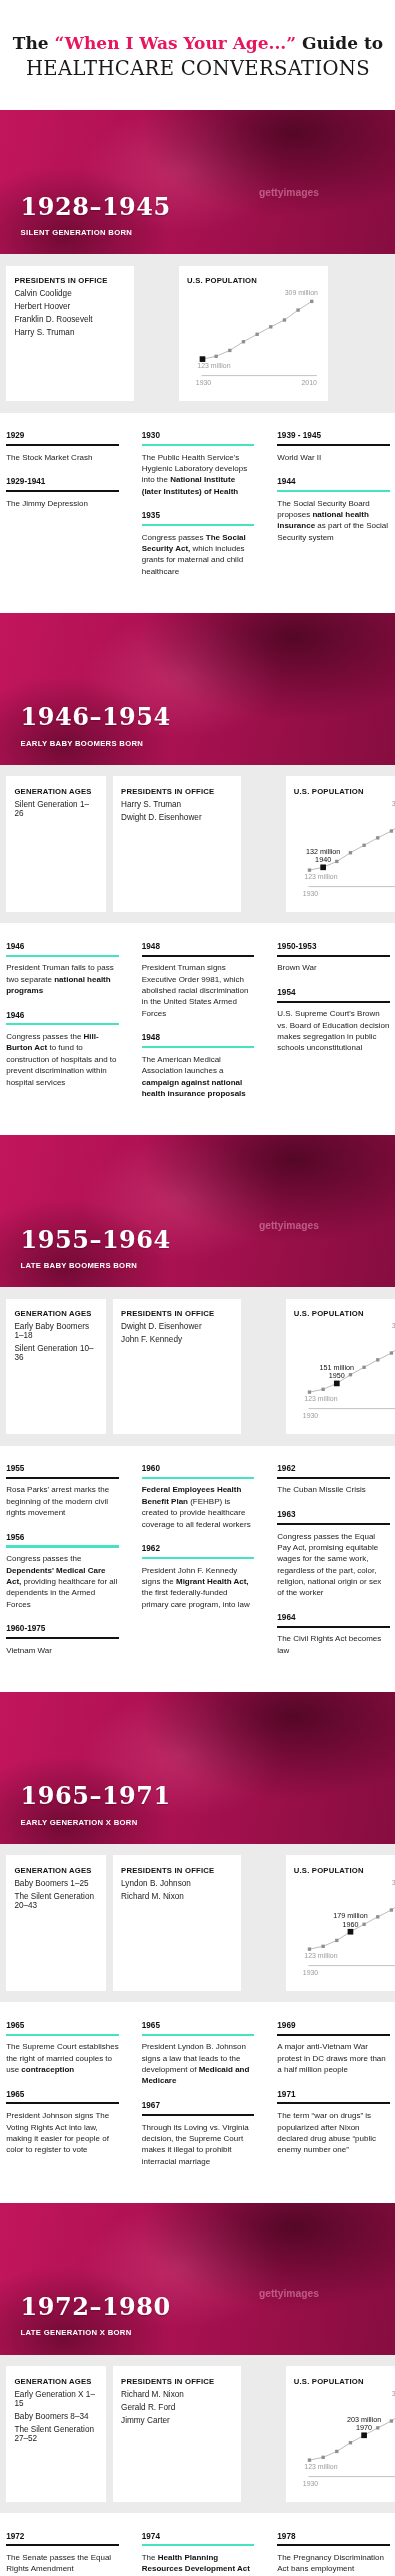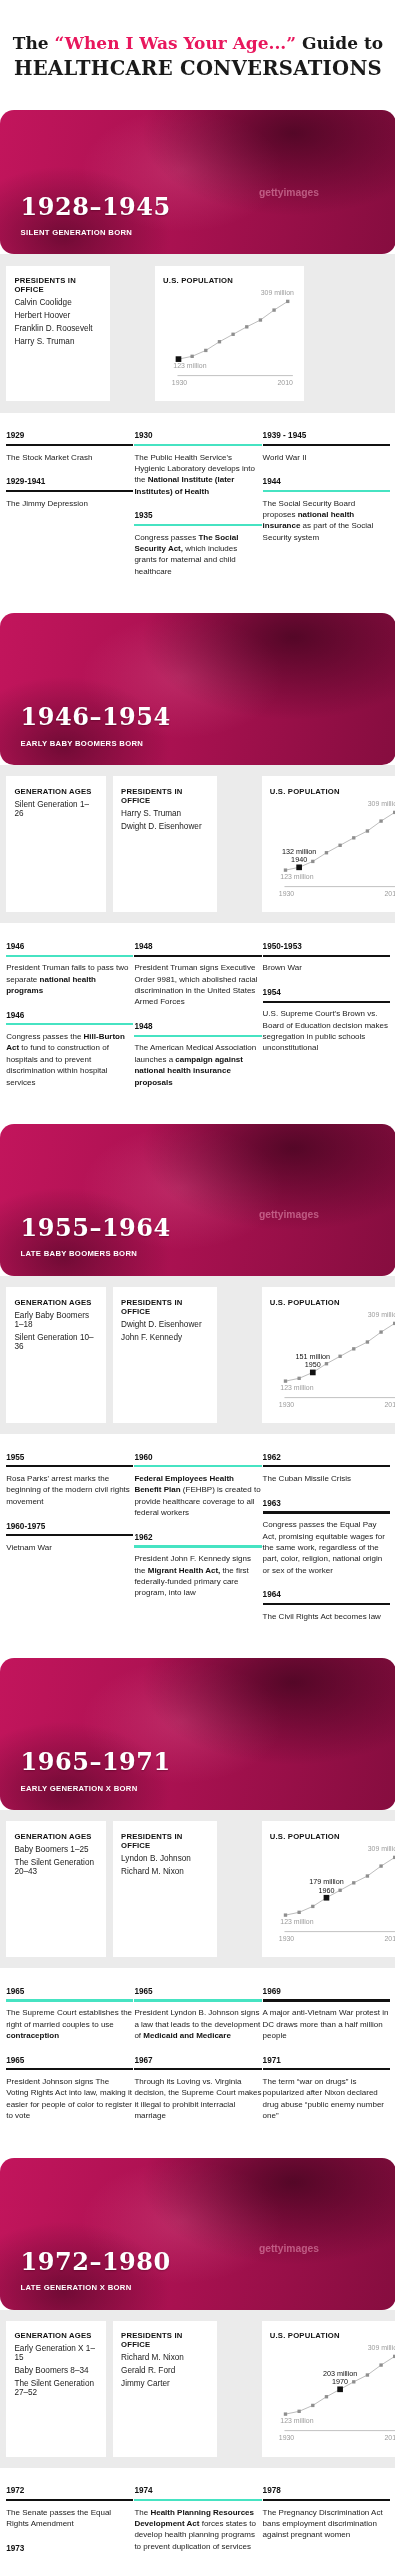--- a/index.html
+++ b/index.html
@@ -1,45 +1,45 @@
 <!DOCTYPE html>
 <html style="font-size:8.2px"><head>
 <meta charset="utf-8">
 <style>
   html,body{margin:0;padding:0;background:#fff;}
   body{width:396px;font-family:"Liberation Sans",sans-serif;color:#222;-webkit-font-smoothing:antialiased;}
   
   .title-block{padding:33px 4px 30px;text-align:center;background:#fff;}
   .t1{font-family:"DejaVu Serif",serif;font-weight:700;font-size:17px;color:#1a1a1a;line-height:1.25;}
   .t1 .pink{color:#e8175d;}
-  .t2{font-family:"DejaVu Serif",serif;font-weight:700;font-size:19.6px;color:#1a1a1a;letter-spacing:0.3px;margin-top:3.1px;}
+  .t2{font-family:"DejaVu Serif",serif;font-weight:400;font-size:19.6px;color:#1a1a1a;letter-spacing:0.3px;margin-top:3.1px;}
   
   .photo{height:152px;position:relative;overflow:hidden;
     background:
       radial-gradient(ellipse 216px 118px at 74% 16%, rgba(28,0,12,.55), rgba(28,0,12,0) 70%),
       radial-gradient(ellipse 165px 108px at 16% 88%, rgba(28,0,12,.45), rgba(28,0,12,0) 65%),
       radial-gradient(ellipse 144px 88px at 46% 42%, rgba(255,130,175,.22), rgba(255,130,175,0) 70%),
-      linear-gradient(100deg,#c2155c 0%,#a81150 48%,#860d3f 100%); border-radius: 14px;}
+      linear-gradient(100deg,#c2155c 0%,#a81150 48%,#860d3f 100%);}
   .era-1 .photo{height:144px;}
   .photo-text{position:absolute;left:20.6px;bottom:17.5px;}
   .years{font-family:"DejaVu Serif",serif;font-weight:700;font-size:24px;color:#fff;letter-spacing:0.5px;text-shadow:0 0.5px 1.5px rgba(60,0,25,.4);}
   .gen-label{margin-top:7.2px;font-size:7.7px;font-weight:700;letter-spacing:0.3px;color:#fff;}
   .watermark{position:absolute;right:77px;bottom:56px;color:rgba(255,185,210,.45);font-weight:700;font-size:10.3px;}
   
   .info-row{background:#ebebeb;padding:11.3px 6.2px;display:flex;gap:6.7px;align-items:stretch;}
   .card{background:#fff;padding:10.3px 8.2px;box-sizing:border-box;}
   .card-ages{width:100px;flex:0 0 auto;}
-  .card-presidents{width:104px;flex:0 0 auto;}
+  .card-presidents{width:128px;flex:0 0 auto;}
   .card-population{width:149px;flex:0 0 auto;margin-left:38px;}
   .card-title{font-size:7.7px;font-weight:700;color:#111;letter-spacing:0.2px;}
   .card .item{margin-top:4px;font-size:8.2px;color:#222;}
   .chart-holder{margin-top:3.1px;}
   .pop-chart text{font-family:"Liberation Sans",sans-serif;}
   
-  .timeline{background:#fff;padding:18.5px 6.2px 21.6px;display:flex;gap:1px;}
+  .timeline{background:#fff;padding:18.5px 6.2px 21.6px;display:flex;gap:23px;}
   .tcol{flex:1;min-width:0;}
   .entry{margin-bottom:14.4px;}
   .entry-year{font-weight:700;font-size:8.2px;color:#111;}
   .entry-rule{height:2.1px;margin:3.6px 0 5.7px;}
   .rule-black{background:#111;}
   .rule-teal{background:#46e3c2;}
   .entry-text{font-size:8px;line-height:1.42;color:#222;}
   .entry-text b{color:#111;}
 </style>
 </head>
@@ -263,20 +263,25 @@
       </div>
     </div>
     <div class="timeline">
         <div class="tcol">
           <div class="entry">
             <div class="entry-year">1955</div>
             <div class="entry-rule rule-black"></div>
             <div class="entry-text">Rosa Parks' arrest marks the beginning of the modern civil rights movement</div>
           </div>
           <div class="entry">
+            <div class="entry-year">1956</div>
+            <div class="entry-rule rule-teal"></div>
+            <div class="entry-text">Congress passes the <b>Dependents' Medical Care Act,</b> providing healthcare for all dependents in the Armed Forces</div>
+          </div>
+          <div class="entry">
             <div class="entry-year">1960-1975</div>
             <div class="entry-rule rule-black"></div>
             <div class="entry-text">Vietnam War</div>
           </div>
         </div>
         <div class="tcol">
           <div class="entry">
             <div class="entry-year">1960</div>
             <div class="entry-rule rule-teal"></div>
             <div class="entry-text"><b>Federal Employees Health Benefit Plan</b> (FEHBP) is created to provide healthcare coverage to all federal workers</div>

